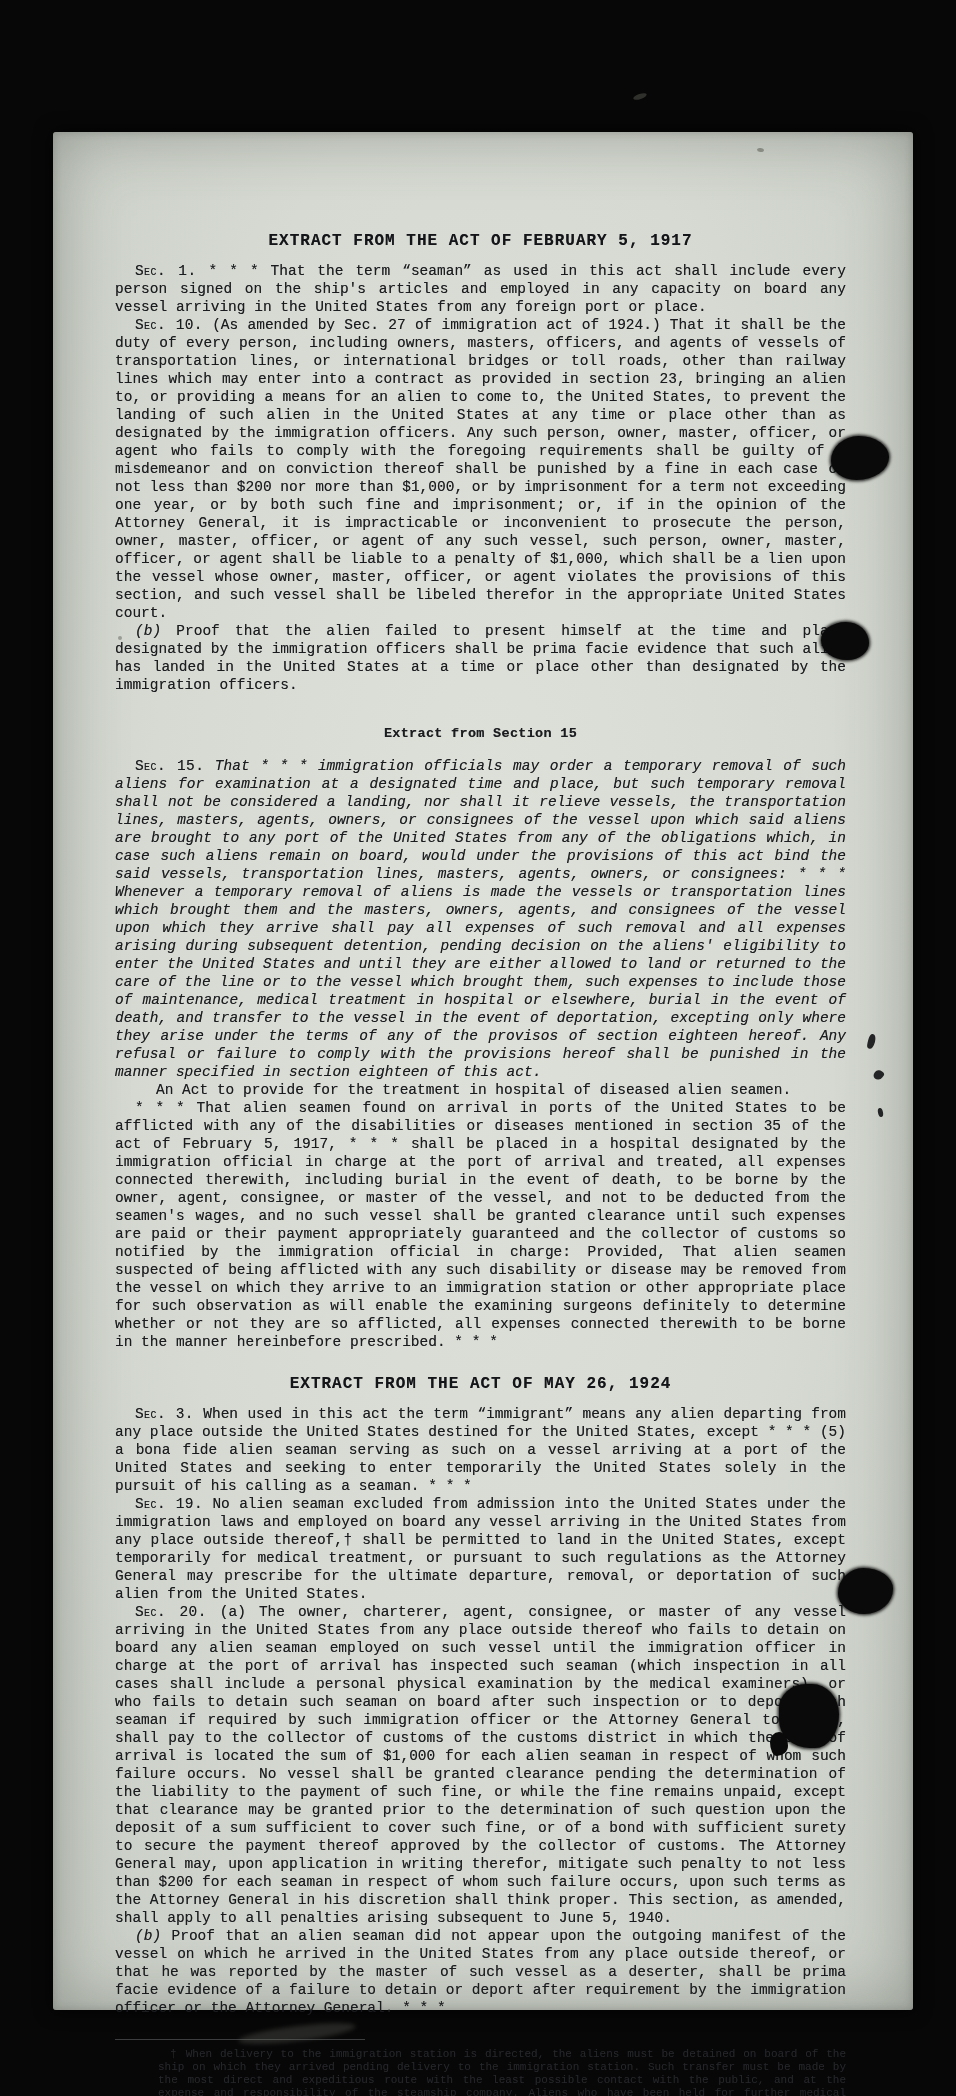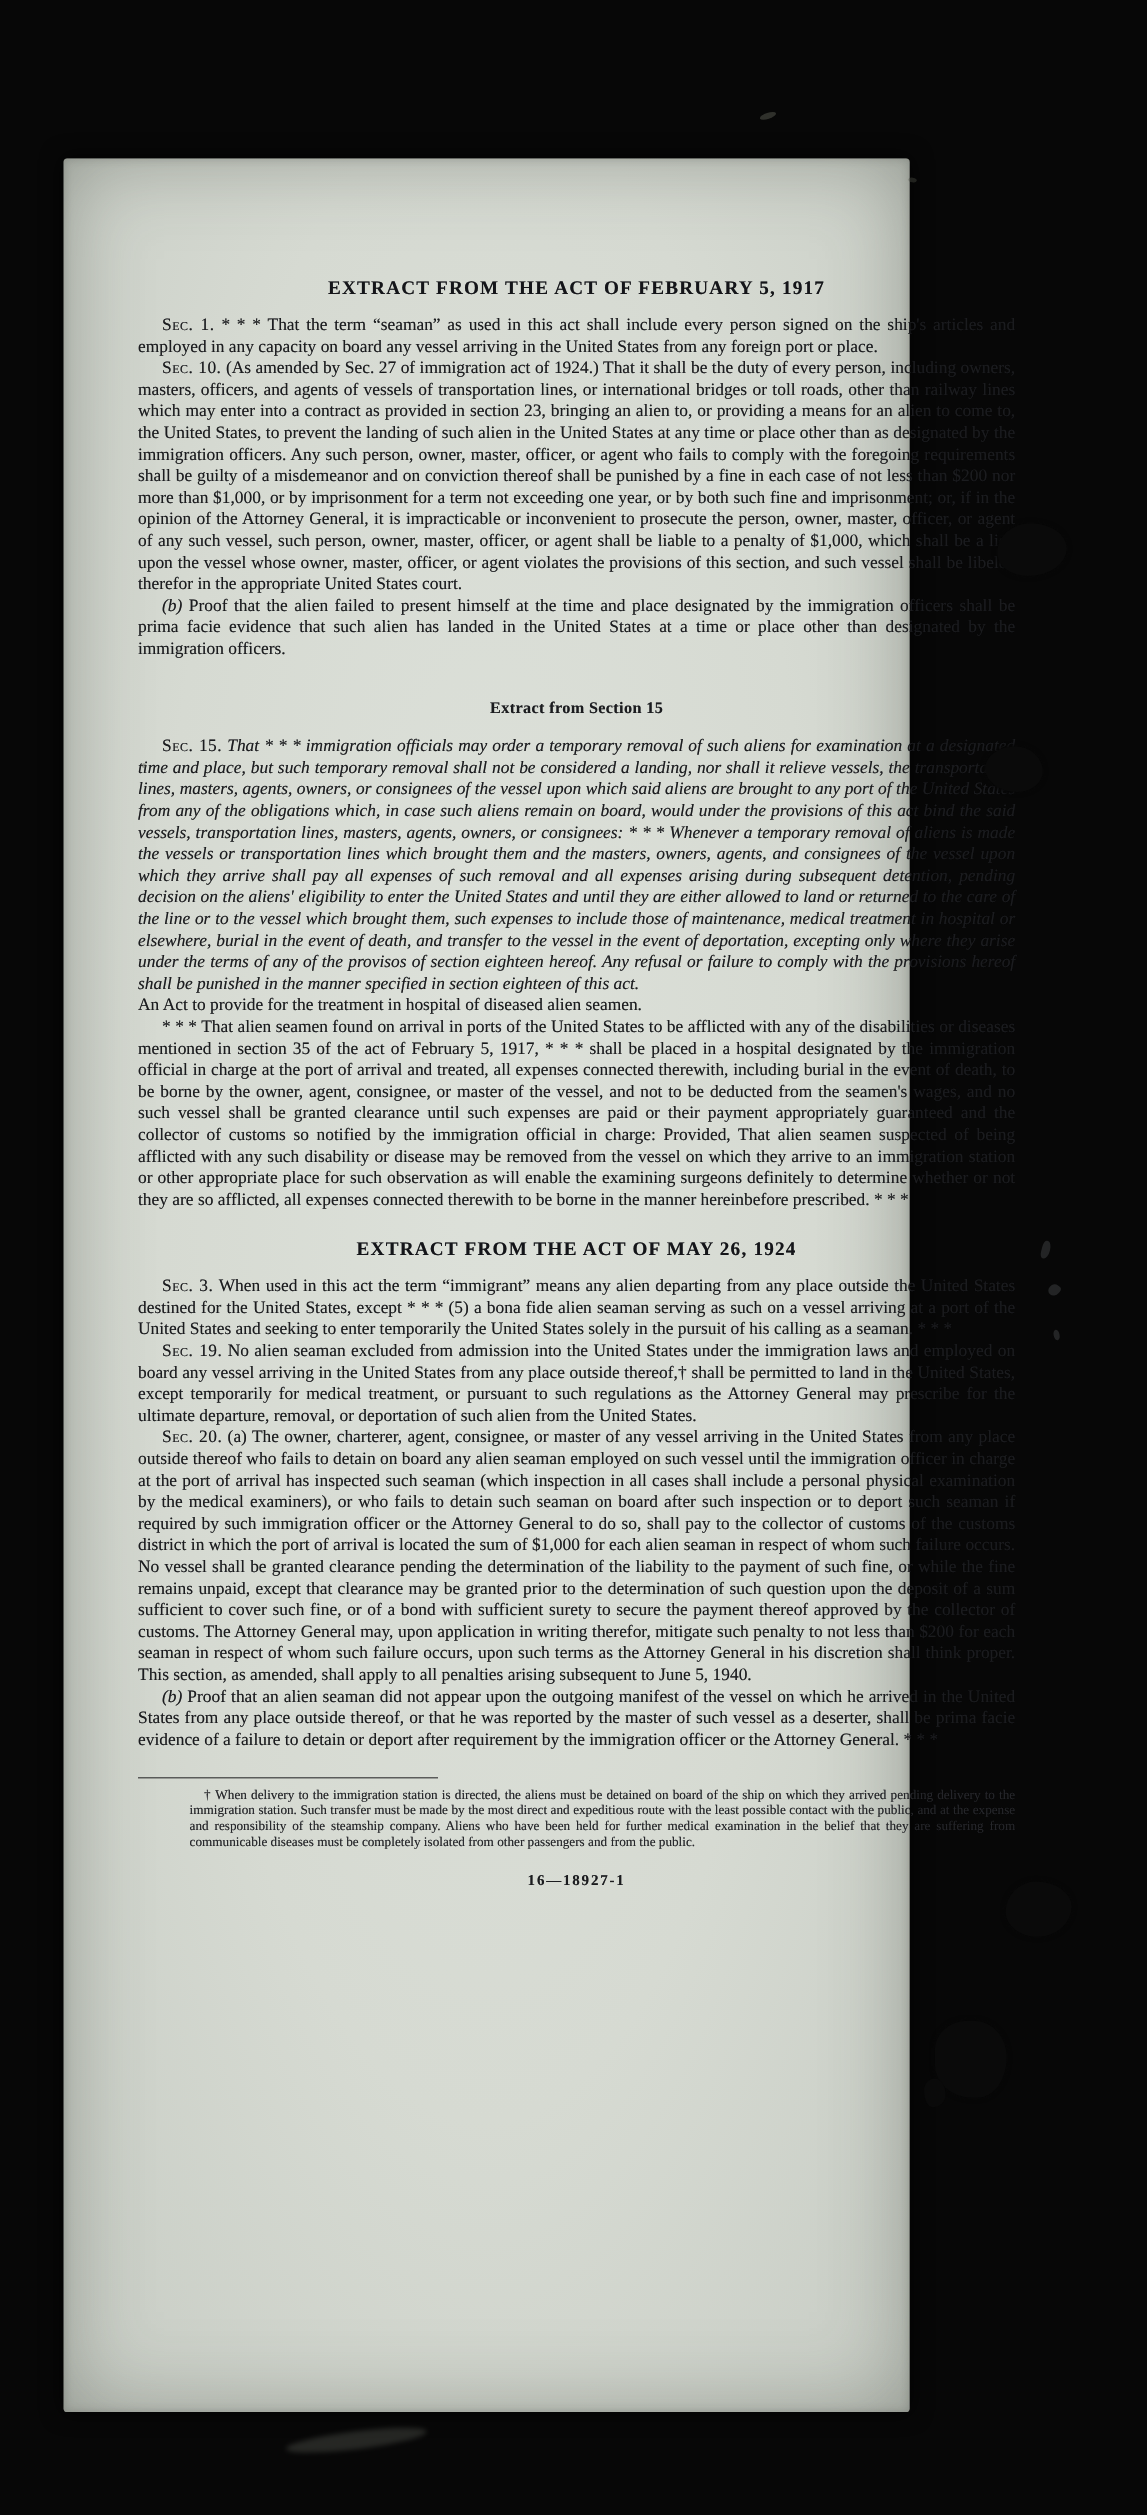--- a/index.html
+++ b/index.html
@@ -8,43 +8,44 @@
     background:#070707;
     font-family:"Liberation Serif","DejaVu Serif",serif;
     overflow:hidden;
   }
   .stage {
     position:relative; width:956px; height:2096px;
     background:var(--background, #070707);
     overflow:hidden;
   }
   .paper {
-    position:absolute; left:53px; top:132px; width:705px; height:1878px;
+    position:absolute; left:53px; top:132px; width:860px; height:1878px;
     background: radial-gradient(ellipse at 50% 42%, #dde1da 0%, var(--paper,#d6dad2) 55%, #c7ccc4 100%);
     border-radius:3px;
     box-shadow: inset 0 0 70px rgba(60,66,58,0.38), inset 0 0 8px rgba(50,52,48,0.25), 0 0 18px rgba(0,0,0,0.85);
+    font-family: Liberation Mono, monospace;
   }
   .content {
     position:absolute; left:62px; top:100px; width:731px;
     color:var(--ink,#1b1c1f);
     font-size:14.5px; line-height:18px;
     text-align:justify;
     text-shadow:0 0 0.5px rgba(25,26,30,0.55);
   }
   .act-heading {
     font-size:16px; font-weight:bold; text-align:center;
     letter-spacing:1px; margin:24px 0 12px; color:#141519;
   }
   .act-heading.first { margin-top:0; }
   .sub-heading {
     font-size:13.5px; font-weight:bold; text-align:center;
     margin:31px 0 14px; letter-spacing:0.3px;
   }
   p.body { text-indent:20px; }
-  p.no-indent { text-indent:0; }
+  p.no-indent { text-indent:0;margin-left:41px; }
   .lead { font-variant:small-caps; letter-spacing:0.4px; }
   .lead-italic { font-style:italic; }
   p.italic { font-style:italic; }
   .footnote-rule { width:250px; height:1px; background:#3c3d3e; margin:22px 0 8px; }
   .footnote {
     font-size:11px; line-height:13px; text-align:justify; text-indent:12px;
     color:#26272b;
     margin-left:43px;
   }
   .plate {

